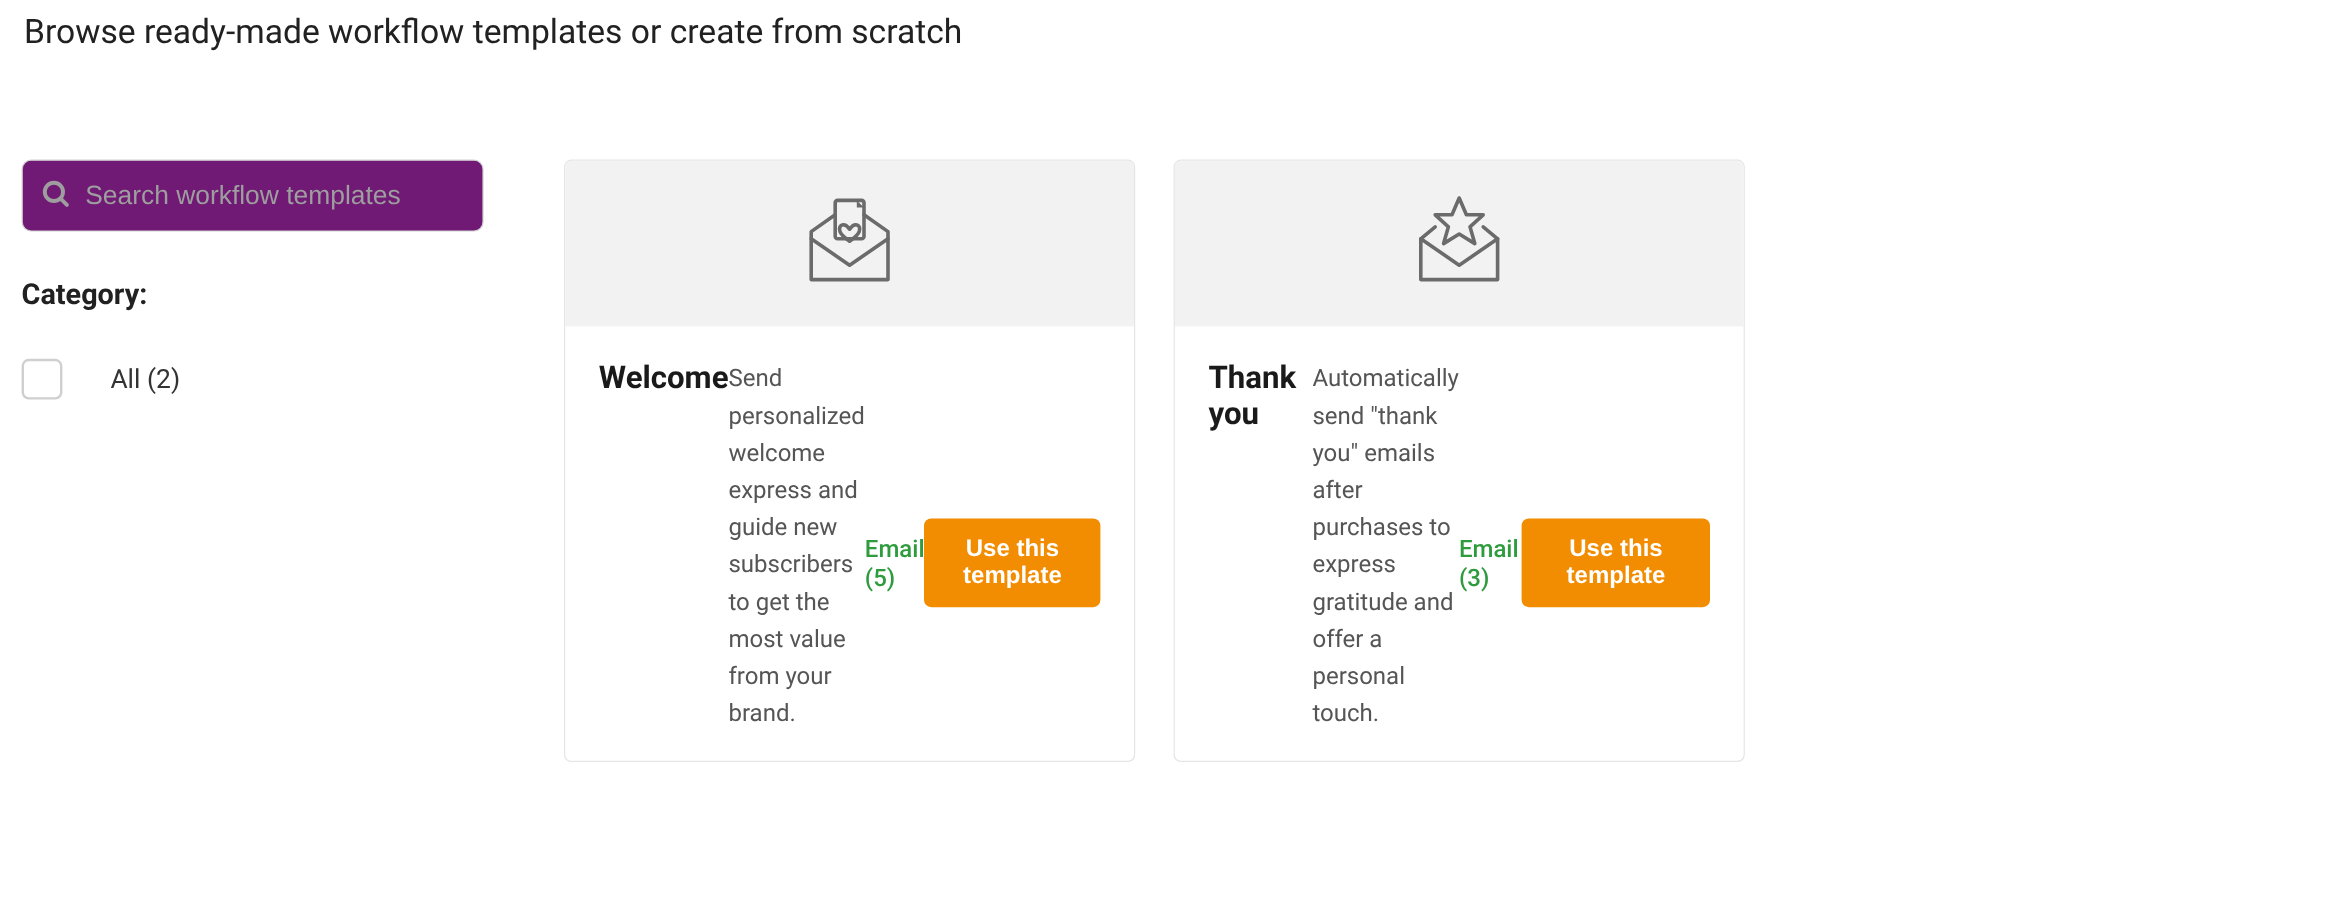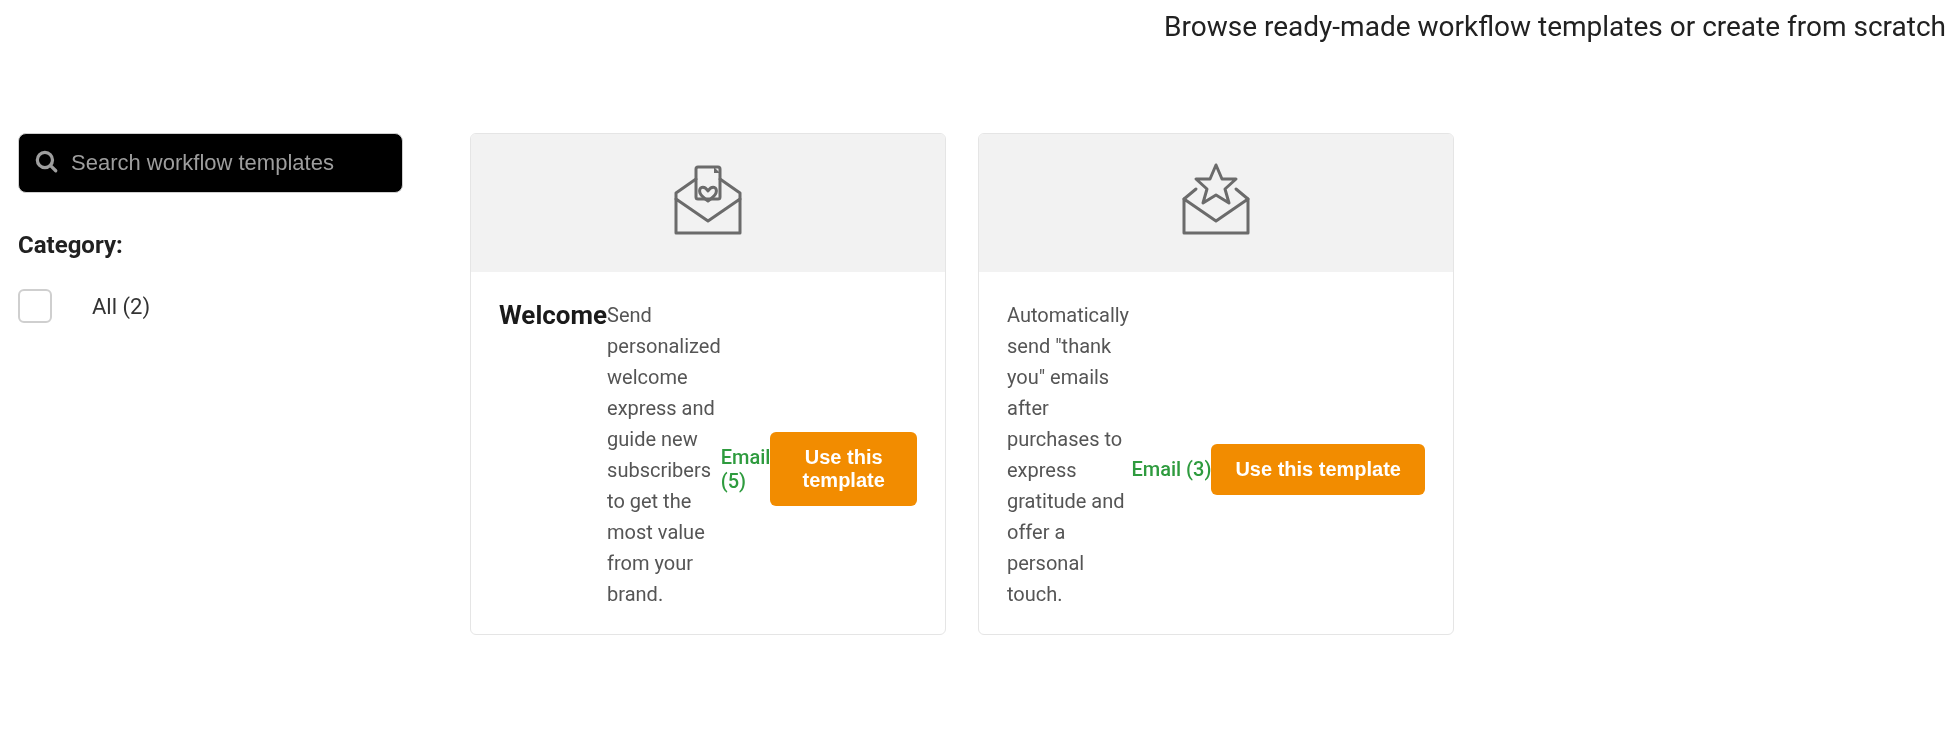--- a/index.html
+++ b/index.html
@@ -8,39 +8,38 @@
     background: #ffffff;
     color: #212121;
     width: 1950px;
     height: 756px;
     padding: 0;
   }
   .page-title {
     font-size: 28px;
     font-weight: 400;
     color: #212121;
-    padding: 10px 4px 0 20px;
-    text-align: right;
+    padding: 10px 16px 0 20px;
   }
   .content {
     display: flex;
     margin-top: 90px;
   }
   .sidebar {
     width: 470px;
     padding-left: 18px;
   }
   .search-box {
     display: flex;
     align-items: center;
     width: 385px;
     height: 60px;
     border: 1px solid #cfcfcf;
     border-radius: 8px;
-    background: #000000;
+    background: #701a75;
     padding: 0 14px;
   }
   .search-box svg { flex: 0 0 auto; }
   .search-input {
     border: none;
     outline: none;
     background: transparent;
     font-size: 22px;
     color: #9e9e9e;
     margin-left: 12px;
@@ -49,21 +48,21 @@
   .search-input::placeholder { color: #9e9e9e; }
   .category-heading {
     font-size: 24px;
     font-weight: 700;
     color: #212121;
     margin-top: 38px;
   }
   .category-row {
     display: flex;
     align-items: center;
-    margin-top: 30px;
+    margin-top: 40px;
   }
   .checkbox {
     width: 34px;
     height: 34px;
     border: 2px solid #cfcfcf;
     border-radius: 6px;
     background: #fff;
     cursor: pointer;
   }
   .category-label {
@@ -195,20 +194,21 @@
             <path d="M8 38 L40 60 L72 38 L72 72 L8 72 Z"></path>
 
             <path d="M8 38 L20 28 "></path>
             <path d="M72 38 L60 28"></path>
 
             <path d="M40 4 L46 18 L60 18 L49 28 L53 42 L40 34 L27 42 L31 28 L20 18 L34 18 Z"></path>
           </svg>
         </span>
       </div>
       <div class="card-body">
+        <div class="card-title">Thank you</div>
         <div class="card-desc">Automatically send "thank you" emails after purchases to express gratitude and offer a personal touch.</div>
         <div class="card-footer">
           <span class="email-count">Email (3)</span>
           <button class="use-btn">Use this template</button>
         </div>
       </div>
     </div>
 
   </div>
 </div>

